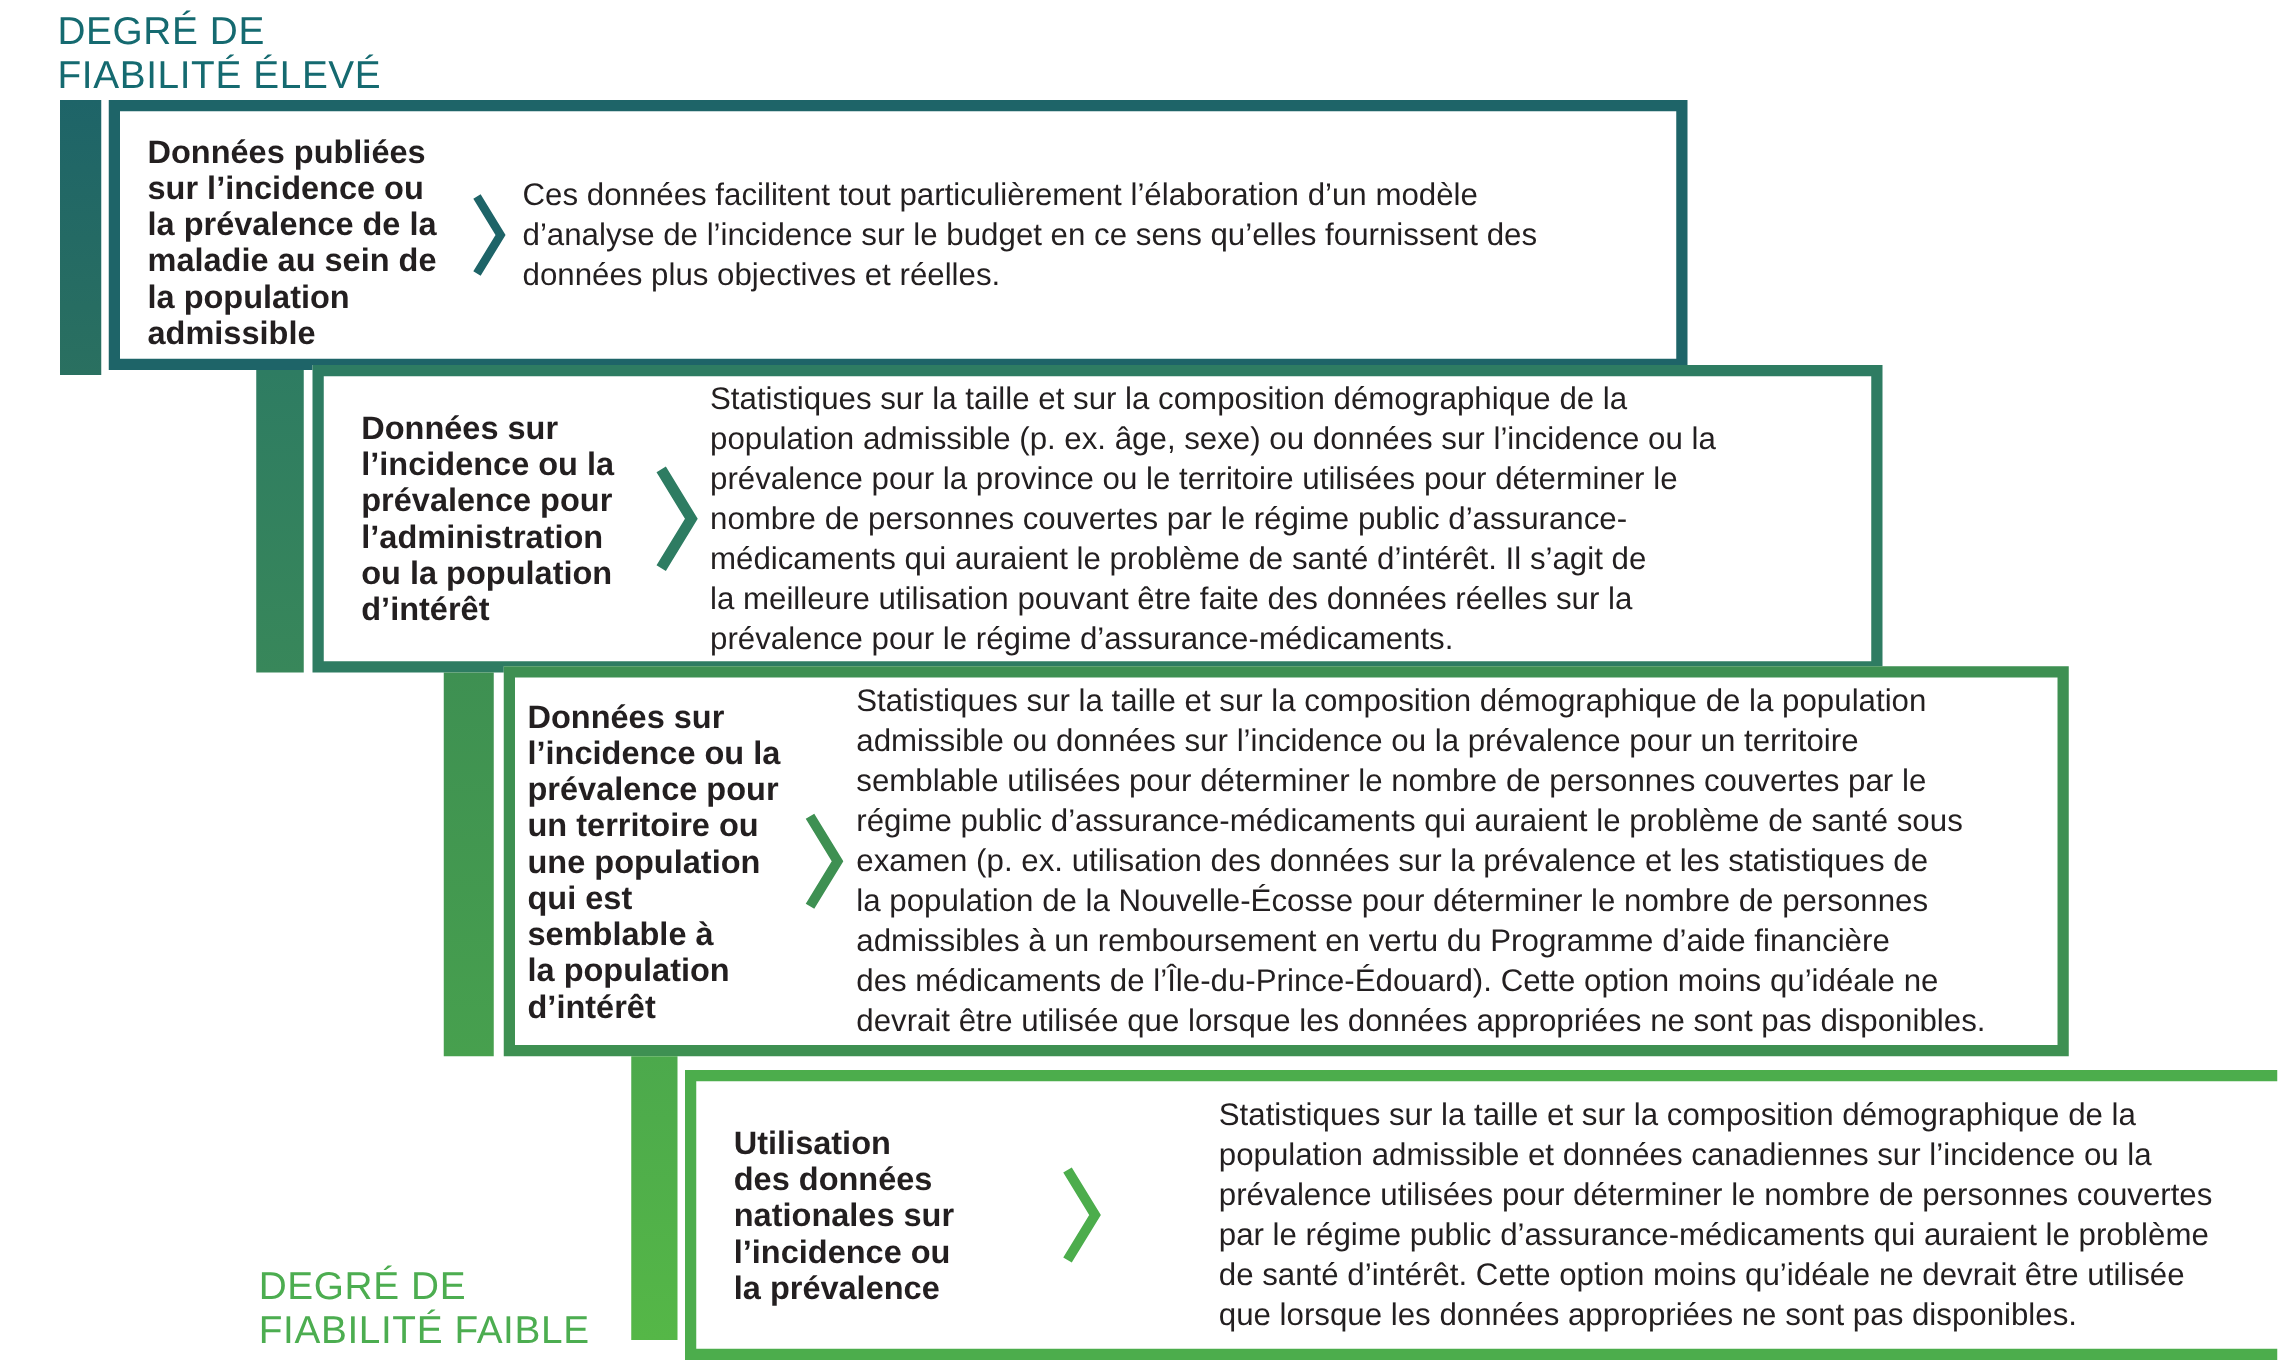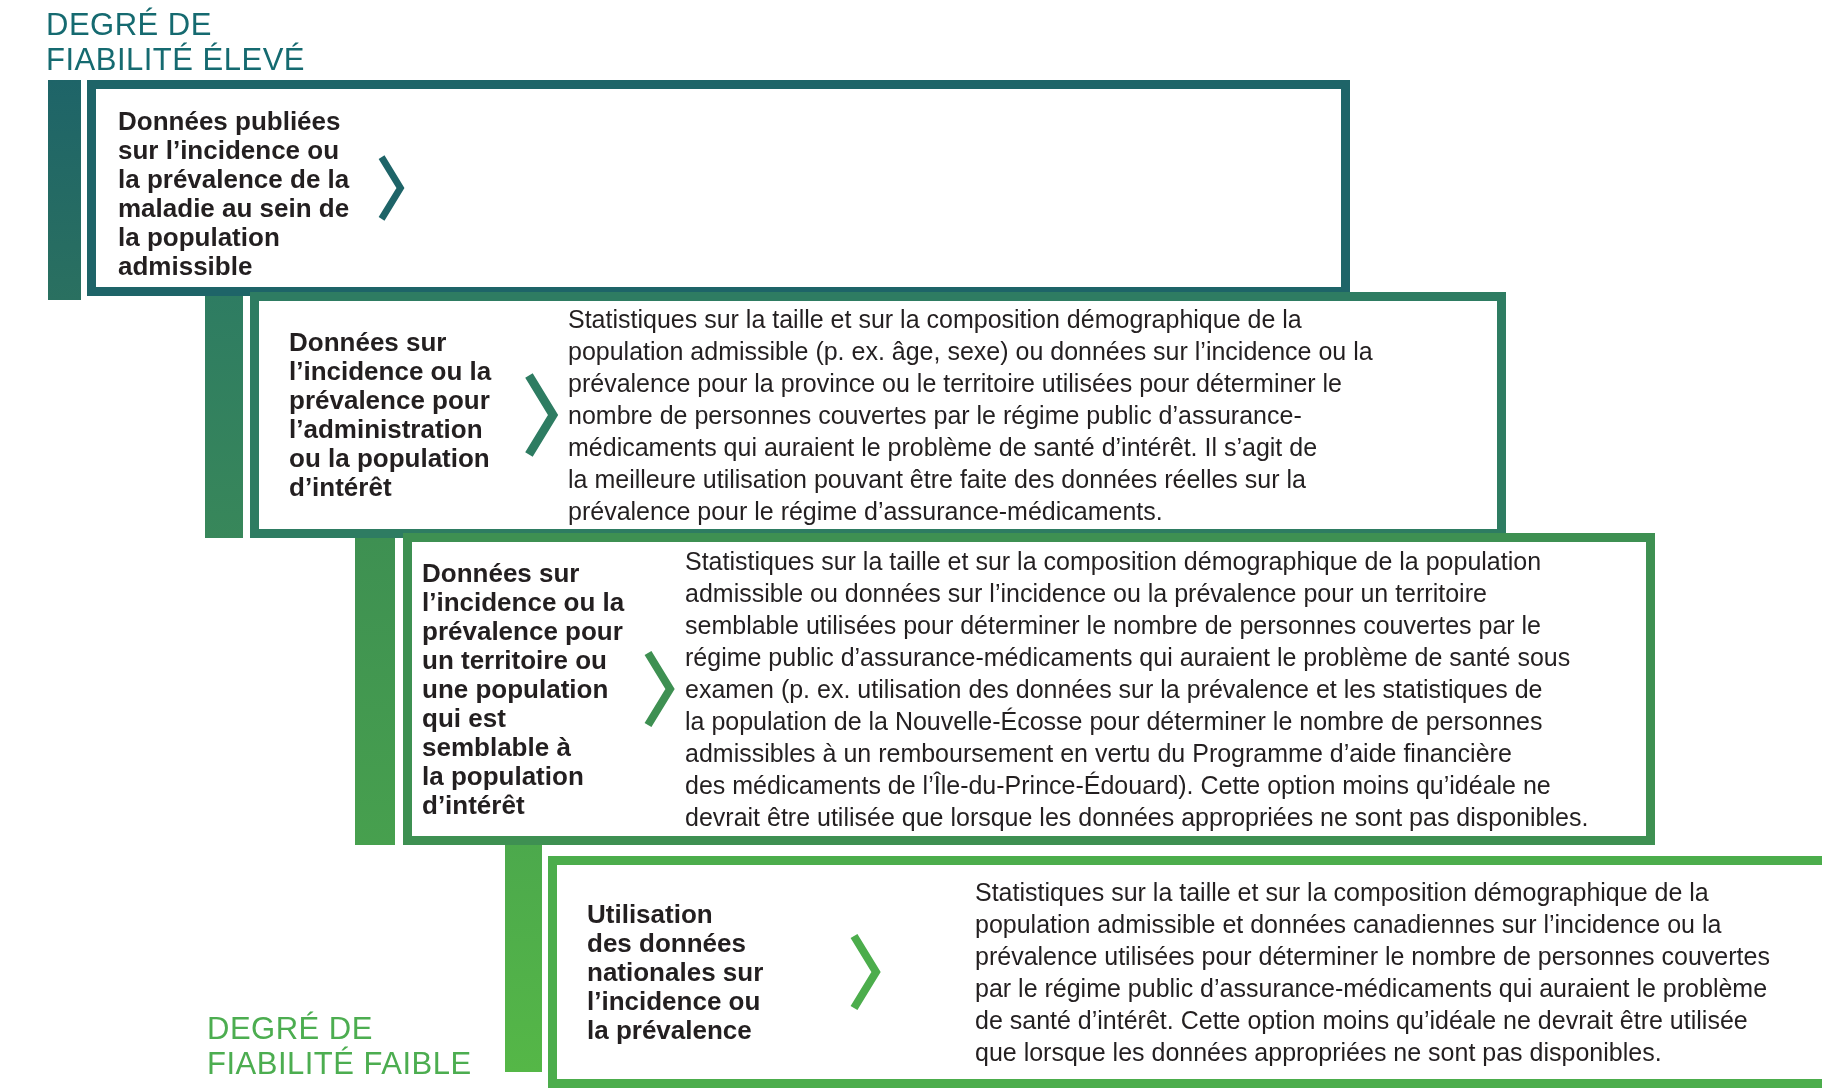--- a/index.html
+++ b/index.html
@@ -82,20 +82,23 @@
   <div class="step-box box1">
     <div class="step-title">Données publiées
 sur l’incidence ou
 la prévalence de la
 maladie au sein de
 la population
 admissible</div>
     <svg class="chevron" viewBox="0 0 32 84" aria-hidden="true">
       <polyline points="5,6 27,42 5,78" fill="none" stroke-width="8" stroke="#1E6468"></polyline>
     </svg>
+    <div class="step-body">Ces données facilitent tout particulièrement l’élaboration d’un modèle
+d’analyse de l’incidence sur le budget en ce sens qu’elles fournissent des
+données plus objectives et réelles.</div>
   </div>
 
   <div class="bar bar2"></div>
   <div class="step-box box2">
     <div class="step-title">Données sur
 l’incidence ou la
 prévalence pour
 l’administration
 ou la population
 d’intérêt</div>

